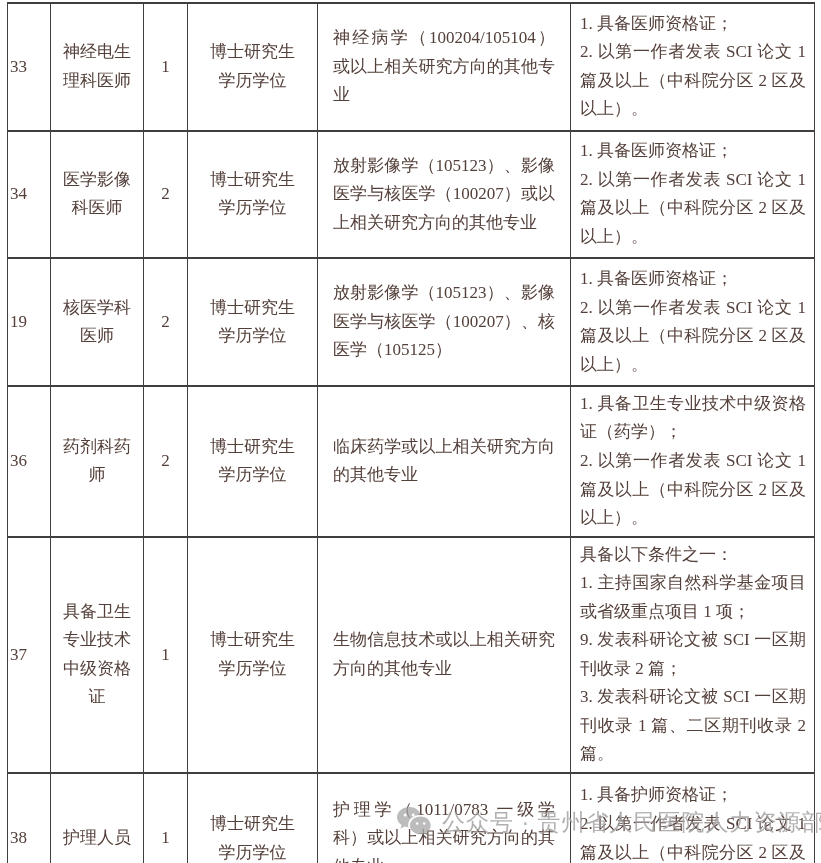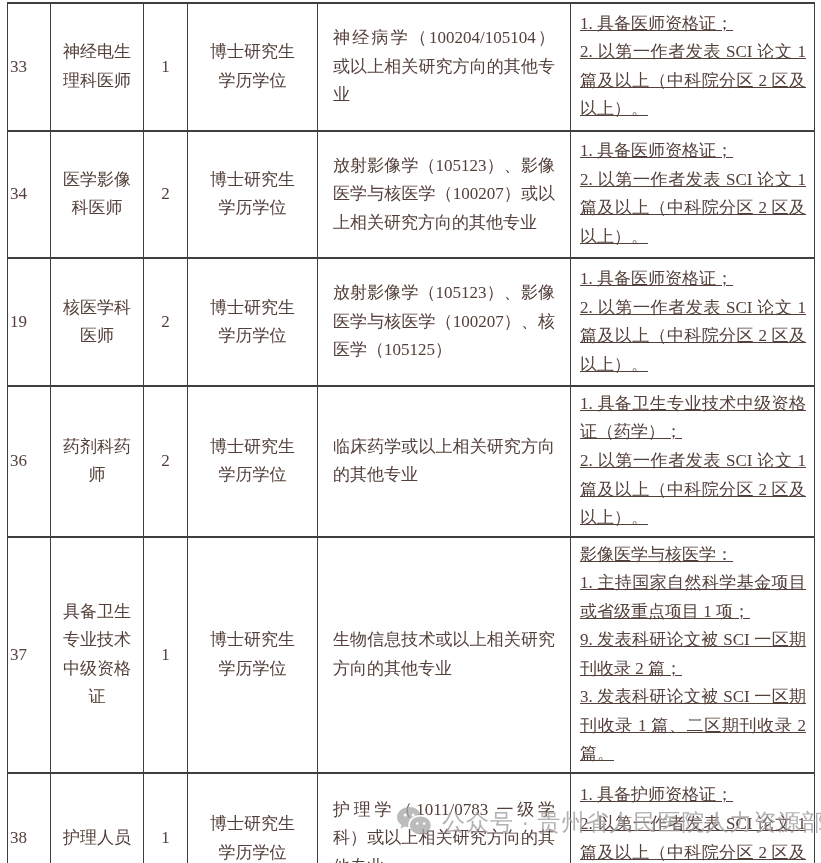--- a/index.html
+++ b/index.html
@@ -41,21 +41,21 @@
   td.c-edu { text-align: center; padding: 16px 15px; }
   td.c-maj {
     text-align: justify;
     padding: 20px 15px;
   }
   td.c-req {
     vertical-align: top;
     text-align: justify;
     padding: 3px 8px 3px 9px;
   }
-  td.c-req .req-item { margin: 0; text-decoration: underline; }
+  td.c-req .req-item { margin: 0; }
   .watermark {
     position: absolute;
     left: 396px; top: 806px;
     display: flex;
     align-items: center;
     gap: 10px;
     color: rgba(164,162,162,0.85);
     font-size: 23px;
     letter-spacing: 1px;
     white-space: nowrap;
@@ -123,21 +123,21 @@
           <div class="req-item">2. 以第一作者发表 SCI 论文 1 篇及以上（中科院分区 2 区及以上）。</div>
         </td>
       </tr>
       <tr style="height:235px">
         <td class="c-num">37</td>
         <td class="c-pos">具备卫生专业技术中级资格证</td>
         <td class="c-cnt">1</td>
         <td class="c-edu">博士研究生学历学位</td>
         <td class="c-maj">生物信息技术或以上相关研究方向的其他专业</td>
         <td class="c-req">
-          <div class="req-item">影像医学与核医学：</div>
+          <div class="req-item">具备以下条件之一：</div>
           <div class="req-item">1. 主持国家自然科学基金项目或省级重点项目 1 项；</div>
           <div class="req-item">9. 发表科研论文被 SCI 一区期刊收录 2 篇；</div>
           <div class="req-item">3. 发表科研论文被 SCI 一区期刊收录 1 篇、二区期刊收录 2 篇。</div>
         </td>
       </tr>
       <tr style="height:131px">
         <td class="c-num">38</td>
         <td class="c-pos">护理人员</td>
         <td class="c-cnt">1</td>
         <td class="c-edu">博士研究生学历学位</td>

